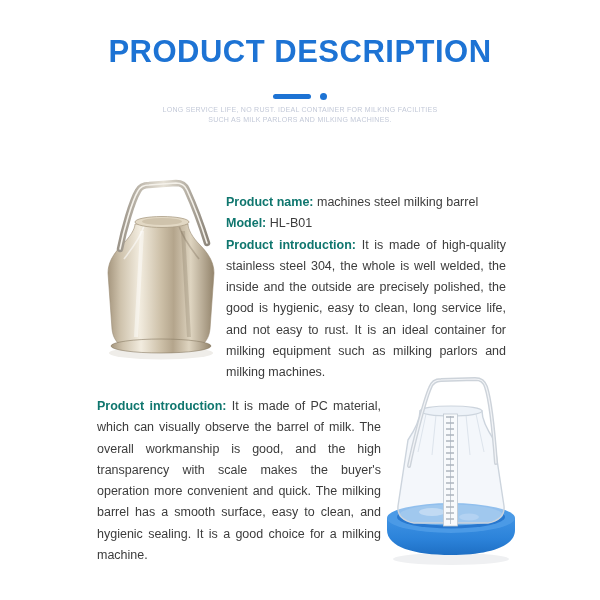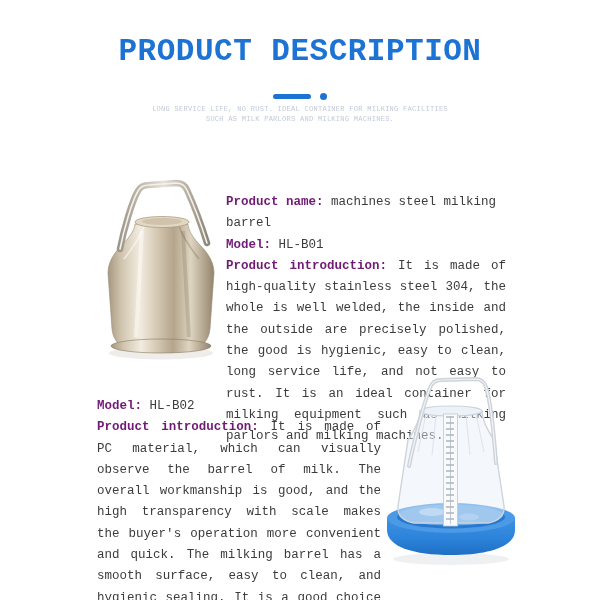--- a/index.html
+++ b/index.html
@@ -1,17 +1,17 @@
 <!DOCTYPE html>
 <html><head>
 <meta charset="utf-8">
 <style>
   html,body{margin:0;padding:0;background:#ffffff;}
   .page{position:relative;width:544px;height:600px;background:#ffffff;overflow:hidden;
-        font-family:Liberation Mono, monospace;}
+        font-family:Liberation Sans, sans-serif;}
 
   .title{position:absolute;top:34px;left:0;width:600px;margin:0;text-align:center;
          font-size:31px;font-weight:700;letter-spacing:0.5px;color:#1d73d4;}
 
   .decor{position:absolute;top:93px;left:0;width:600px;display:flex;
          justify-content:center;align-items:center;gap:9px;}
   .decor .dash{width:38px;height:5px;border-radius:3px;background:#1d73d4;display:inline-block;}
   .decor .dot{width:7px;height:7px;border-radius:50%;background:#1d73d4;display:inline-block;}
 
   .subtitle{position:absolute;top:105px;left:0;width:600px;text-align:center;
@@ -19,21 +19,21 @@
             transform:scale(0.64);transform-origin:50% 0;}
 
   .product-image{position:absolute;}
   .p1-img{left:86px;top:169px;width:150px;height:194px;}
   .p2-img{left:380px;top:366px;width:140px;height:202px;}
 
   .product-text{position:absolute;color:#3c3c3c;font-size:12.5px;line-height:21.3px;}
   .p1-text{left:226px;top:192px;width:280px;}
   .p2-text{left:97px;top:396px;width:284px;}
   .product-text p{margin:0;}
-  .product-text b{color:#701a75;font-weight:700;}
+  .product-text b{color:#0f766e;font-weight:700;}
   .intro{text-align:justify;}
 </style>
 </head>
 <body>
 
 <div class="page">
 
   <h1 class="title">PRODUCT DESCRIPTION</h1>
 
   <div class="decor">
@@ -78,21 +78,20 @@
     </svg>
   </div>
 
   <div class="product-text p1-text">
     <p><b>Product name:</b> <span>machines steel milking barrel</span></p>
     <p><b>Model:</b> <span>HL-B01</span></p>
     <p class="intro"><b>Product introduction:</b> <span>It is made of high-quality stainless steel 304, the whole is well welded, the inside and the outside are precisely polished, the good is hygienic, easy to clean, long service life, and not easy to rust. It is an ideal container for milking equipment such as milking parlors and milking machines.</span></p>
   </div>
 
   <div class="product-text p2-text">
-    <p><b>Model:</b> <span>HL-B02</span></p>
     <p class="intro"><b>Product introduction:</b> <span>It is made of PC material, which can visually observe the barrel of milk. The overall workmanship is good, and the high transparency with scale makes the buyer's operation more convenient and quick. The milking barrel has a smooth surface, easy to clean, and hygienic sealing. It is a good choice for a milking machine.</span></p>
   </div>
 
   <div class="product-image p2-img">
     <svg width="140" height="202" viewBox="0 0 140 202" xmlns="http://www.w3.org/2000/svg">
       <defs>
         <linearGradient id="bb" x1="0" y1="0" x2="0" y2="1">
           <stop offset="0" stop-color="#3e92e3"></stop>
           <stop offset="0.55" stop-color="#2c83da"></stop>
           <stop offset="1" stop-color="#1e6fc4"></stop>

